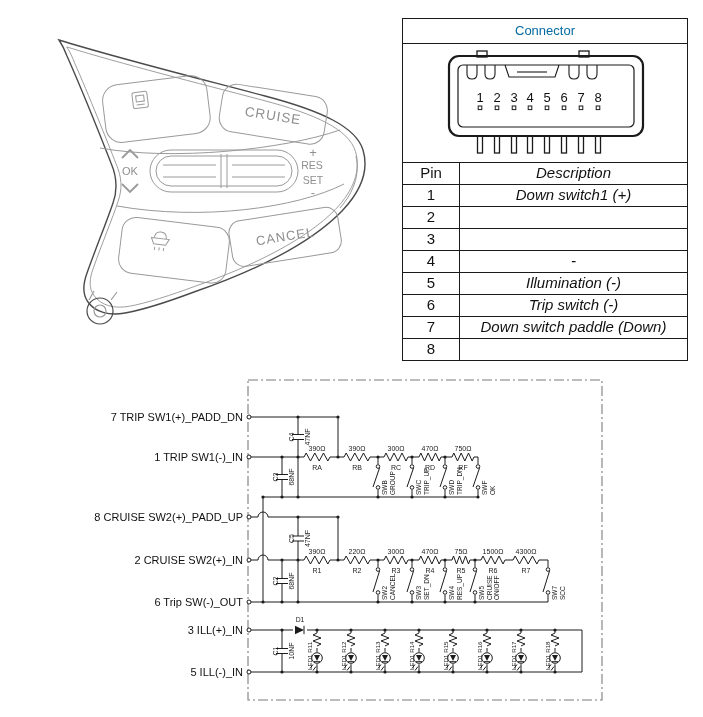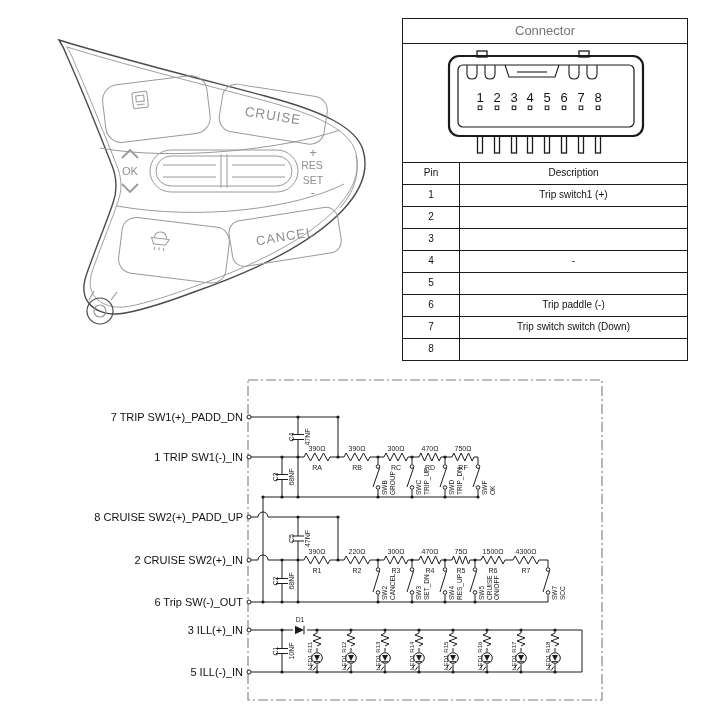--- a/index.html
+++ b/index.html
@@ -1,27 +1,27 @@
 <!DOCTYPE html>
 <html><head>
 <meta charset="utf-8">
 <style>
   html,body{margin:0;padding:0;background:#fff;}
   .page{position:relative;width:703px;height:717px;background:#fff;overflow:hidden;
         font-family:"Liberation Sans",sans-serif;color:#111;}
   svg text{font-family:"Liberation Sans",sans-serif;}
   
   .panel{position:absolute;left:402px;top:18px;width:286px;border:1px solid #1a1a1a;background:#fff;box-sizing:border-box;}
-  .panel-title{height:24px;line-height:24px;text-align:center;font-size:13px;color:#737373;}
+  .panel-title{height:24px;line-height:24px;text-align:center;font-size:13px;color:#0369a1;}
   .plug-wrap{height:118px;}
   .plug{display:block;width:284px;height:118px;}
   .tr{display:flex;height:21px;border-top:1px solid #1a1a1a;}
-  .td{font-size:10px;line-height:20px;text-align:center;box-sizing:border-box;}
+  .td{font-size:15px;line-height:20px;text-align:center;box-sizing:border-box;}
   .td.pin{width:57px;border-right:1px solid #1a1a1a;}
-  .td.desc{flex:1;}
+  .td.desc{flex:1;font-style:italic;}
   
   .layer{position:absolute;left:0;top:0;}
 </style>
 </head>
 <body>
 
 <div class="page">
 
   <svg class="layer" style="left:22px;top:28px" width="360" height="305" viewBox="0 0 360 305">
     <g fill="none" stroke="#4b4b4b" stroke-width="1.4">
@@ -145,42 +145,43 @@
         </g>
       </svg>
     </div>
     <div>
       <div class="tr">
         <div class="td pin">Pin</div>
         <div class="td desc">Description</div>
       </div>
       <div class="tr">
           <div class="td pin">1</div>
-          <div class="td desc">Trip switch1 (+)</div>
+          <div class="td desc">Down switch1 (+)</div>
         </div>
       <div class="tr">
           <div class="td pin">2</div>
         </div>
       <div class="tr">
           <div class="td pin">3</div>
         </div>
       <div class="tr">
           <div class="td pin">4</div>
           <div class="td desc">-</div>
         </div>
       <div class="tr">
           <div class="td pin">5</div>
+          <div class="td desc">Illumination (-)</div>
         </div>
       <div class="tr">
           <div class="td pin">6</div>
-          <div class="td desc">Trip paddle (-)</div>
+          <div class="td desc">Trip switch (-)</div>
         </div>
       <div class="tr">
           <div class="td pin">7</div>
-          <div class="td desc">Trip switch switch (Down)</div>
+          <div class="td desc">Down switch paddle (Down)</div>
         </div>
       <div class="tr">
           <div class="td pin">8</div>
         </div>
     </div>
   </div>
 
   <svg id="schem" class="layer" width="703" height="717" viewBox="0 0 703 717">
     <path d="M248,380 H602 V700 H248 Z" fill="none" stroke="#7d7d7d" stroke-width="1.1" stroke-dasharray="10 3 2 3"></path>
     <g font-size="11" fill="#111" text-anchor="end">

